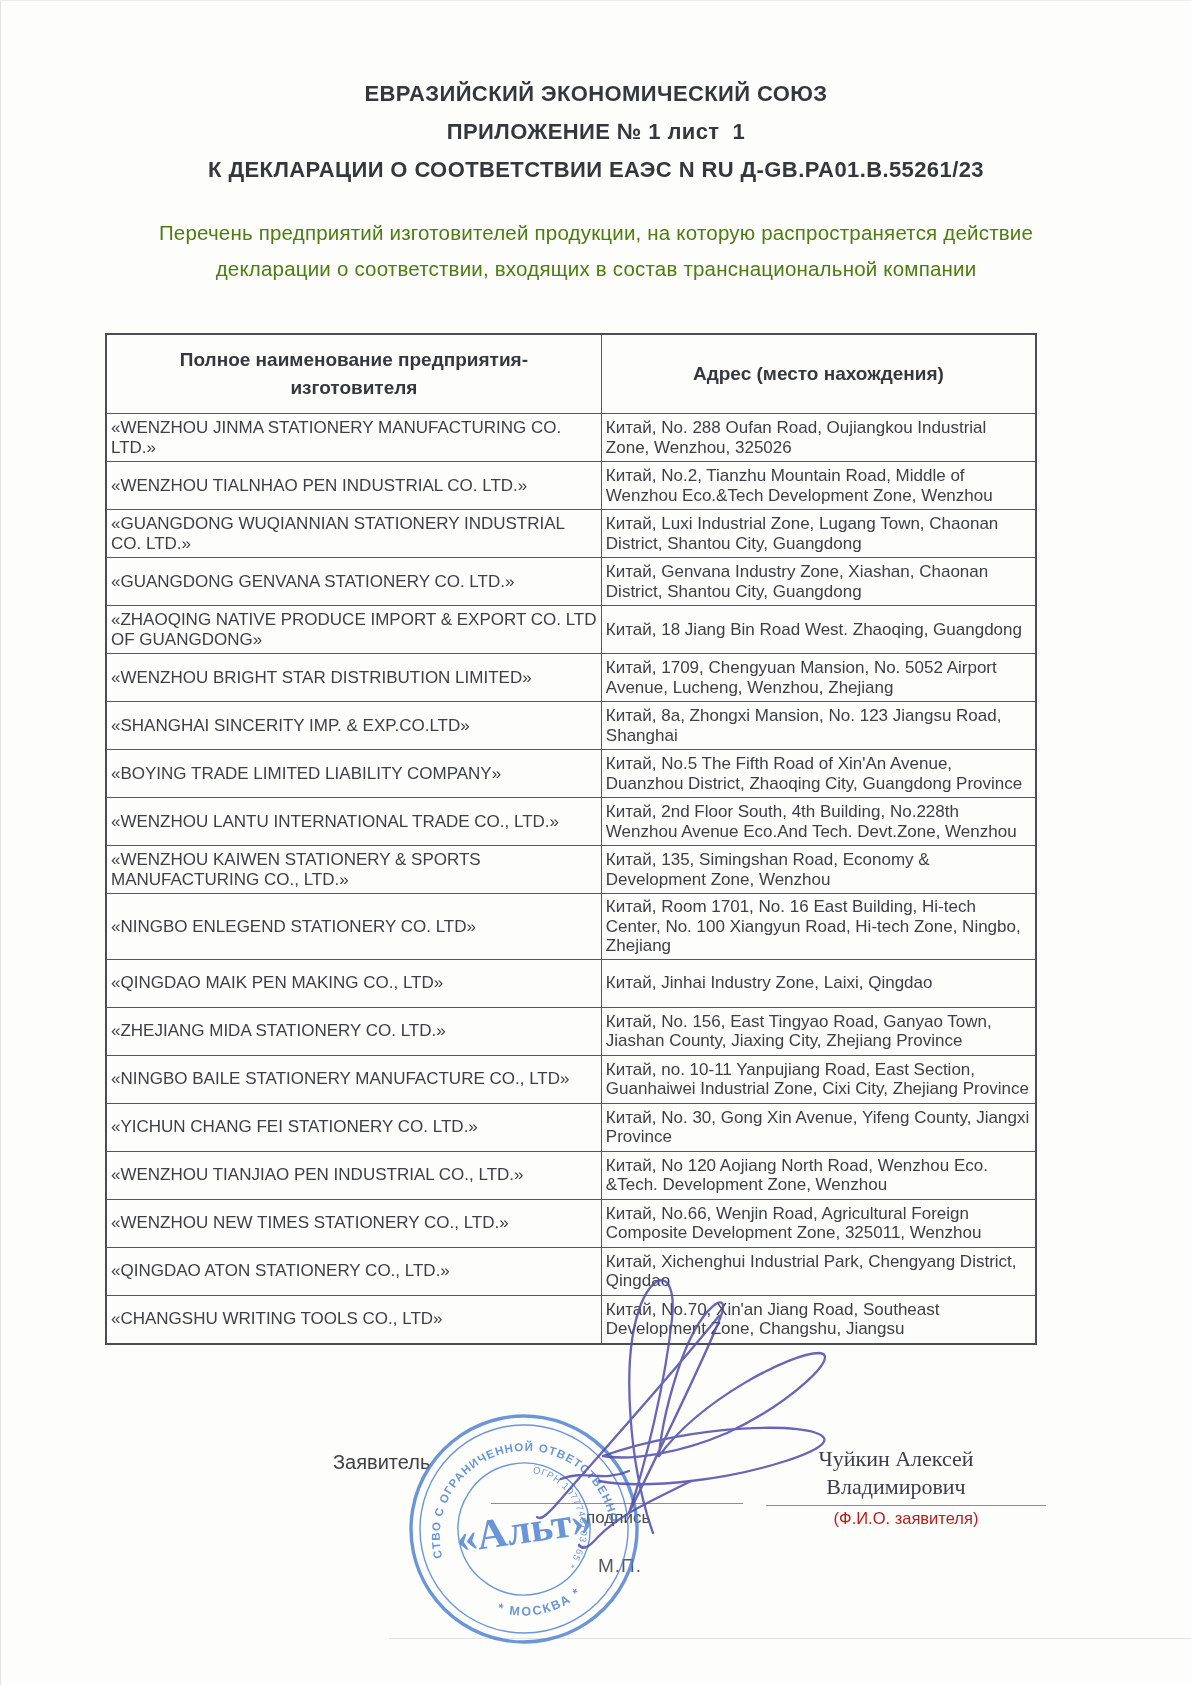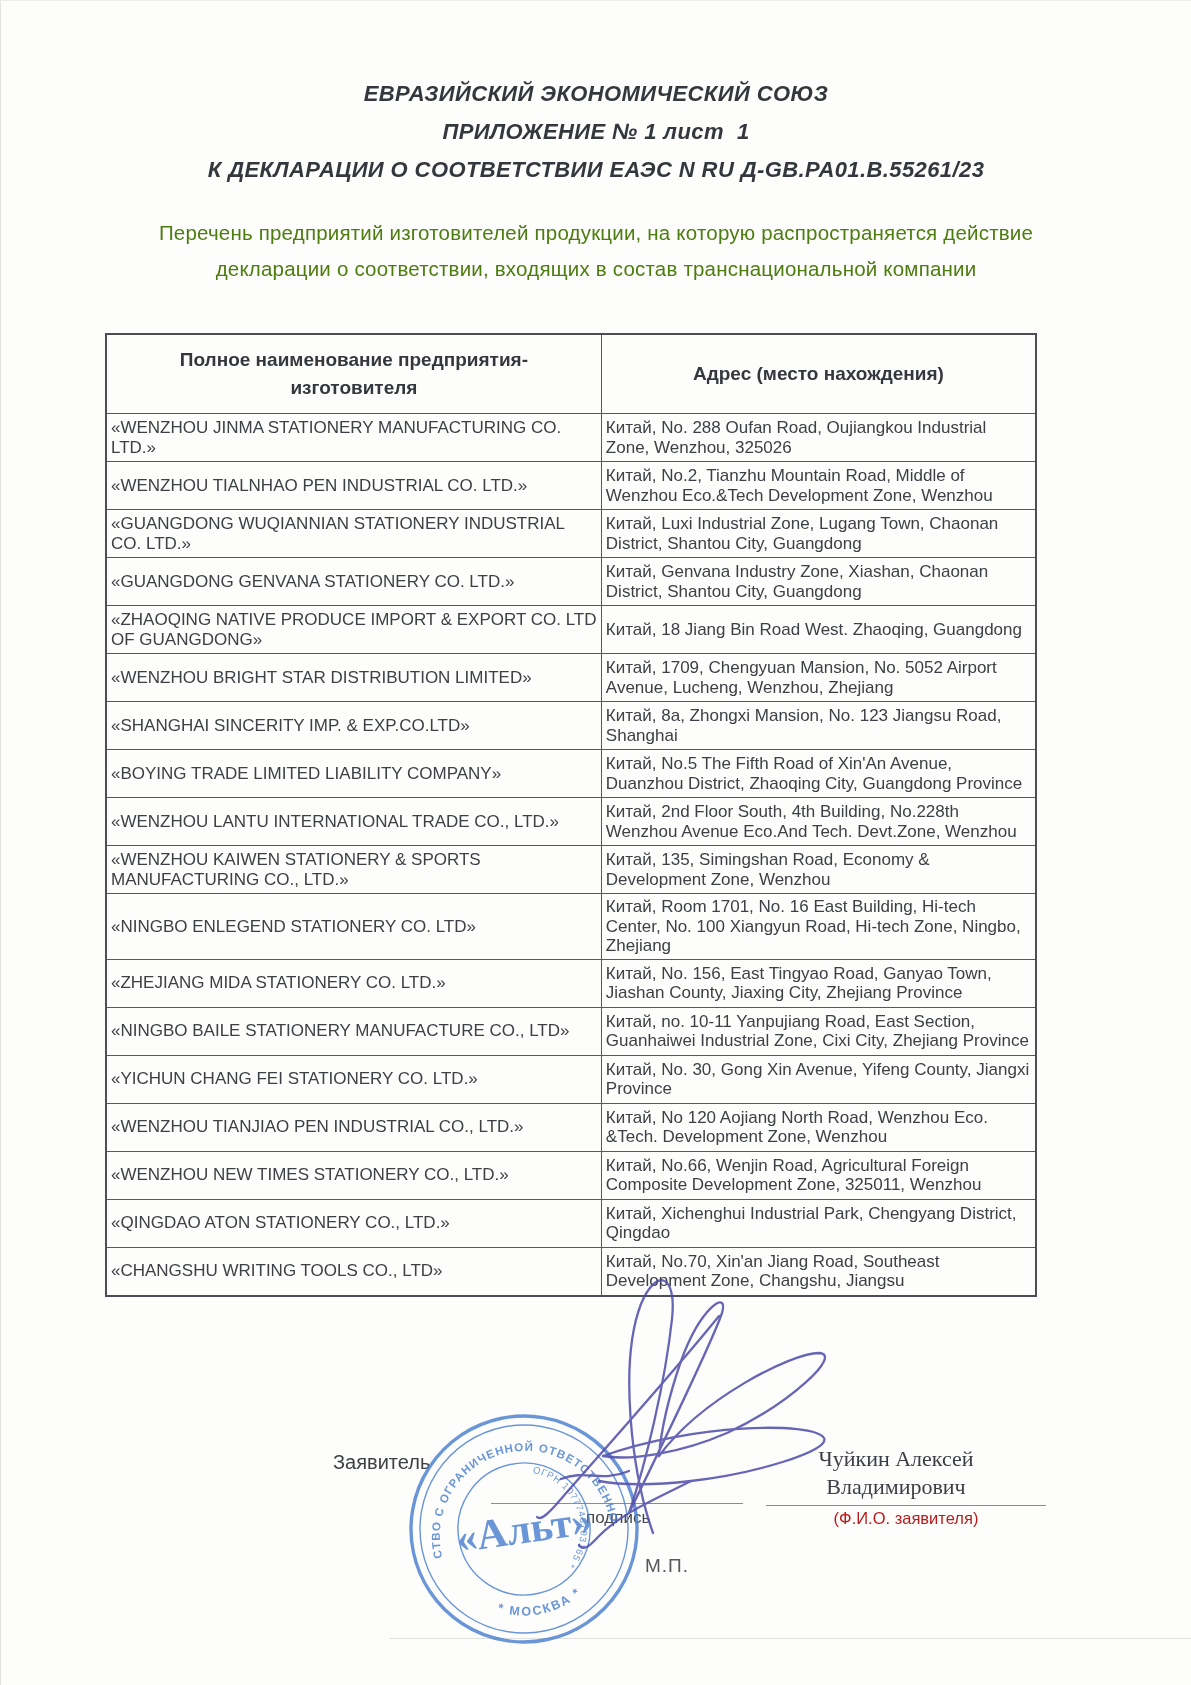--- a/index.html
+++ b/index.html
@@ -10,21 +10,21 @@
     background: #fdfdfc;
     overflow: hidden;
     font-family: "Liberation Sans", sans-serif;
     color: #3c3f43;
     box-sizing: border-box;
     border-left: 1px solid #e3e3e0;
     border-top: 1px solid #eceeec;
   }
 
   
-  .titles { padding-top: 74px; text-align: center; font-style: italic; }
+  .titles { padding-top: 74px; text-align: center; }
   .titles .t {
     font-weight: bold;
     font-size: 22px;
     line-height: 38px;
     color: #34383c;
     letter-spacing: 0.4px;
     white-space: pre-wrap;
   }
   .intro { margin-top: 26px; text-align: center; }
   .intro .i {
@@ -65,21 +65,21 @@
     color: #3d4044;
   }
   td.c-name { padding-left: 9px; padding-right: 20px; }
   td.c-addr { padding-left: 17px; padding-right: 14px; }
 
   
   .abs { position: absolute; }
   .applicant-label { left: 332px; top: 1450px; font-size: 20px; color: #3d4044; }
   .sig-line  { left: 490px; top: 1502px; width: 252px; border-top: 1.5px solid #8b8d8f; height: 0; }
   .sig-caption { left: 585px; top: 1507px; font-size: 17px; color: #44474b; }
-  .seal-caption { left: 597px; top: 1554px; font-size: 19px; letter-spacing: 1px; color: #55585c; margin-left: 47px; }
+  .seal-caption { left: 597px; top: 1554px; font-size: 19px; letter-spacing: 1px; color: #55585c; }
   .name-block {
     left: 745px; top: 1444px; width: 300px;
     text-align: center;
     font-family: "Liberation Serif", serif;
     font-size: 22px; line-height: 28px; color: #3b3e44;
   }
   .fio-line { left: 765px; top: 1504px; width: 280px; border-top: 1.5px solid #8b8d8f; height: 0; }
   .fio-caption { left: 765px; top: 1508px; width: 280px; text-align: center; font-size: 16.5px; color: #b91c1c; }
   .scan-artifact-line { left: 388px; top: 1637px; width: 803px; border-top: 1px solid #e2e2de; height: 0; }
 
@@ -145,20 +145,24 @@
           <td class="c-name">«WENZHOU LANTU INTERNATIONAL TRADE CO., LTD.»</td>
           <td class="c-addr">Китай, 2nd Floor South, 4th Building, No.228th Wenzhou Avenue Eco.And Tech. Devt.Zone, Wenzhou</td>
         </tr>
         <tr>
           <td class="c-name">«WENZHOU KAIWEN STATIONERY &amp; SPORTS MANUFACTURING CO., LTD.»</td>
           <td class="c-addr">Китай, 135, Simingshan Road, Economy &amp; Development Zone, Wenzhou</td>
         </tr>
         <tr>
           <td class="c-name">«NINGBO ENLEGEND STATIONERY CO. LTD»</td>
           <td class="c-addr">Китай, Room 1701, No. 16 East Building, Hi-tech Center, No. 100 Xiangyun Road, Hi-tech Zone, Ningbo, Zhejiang</td>
+        </tr>
+        <tr>
+          <td class="c-name">«QINGDAO MAIK PEN MAKING CO., LTD»</td>
+          <td class="c-addr">Китай, Jinhai Industry Zone, Laixi, Qingdao</td>
         </tr>
         <tr>
           <td class="c-name">«ZHEJIANG MIDA STATIONERY CO. LTD.»</td>
           <td class="c-addr">Китай, No. 156, East Tingyao Road, Ganyao Town, Jiashan County, Jiaxing City, Zhejiang Province</td>
         </tr>
         <tr>
           <td class="c-name">«NINGBO BAILE STATIONERY MANUFACTURE CO., LTD»</td>
           <td class="c-addr">Китай, no. 10-11 Yanpujiang Road, East Section, Guanhaiwei Industrial Zone, Cixi City, Zhejiang Province</td>
         </tr>
         <tr>

